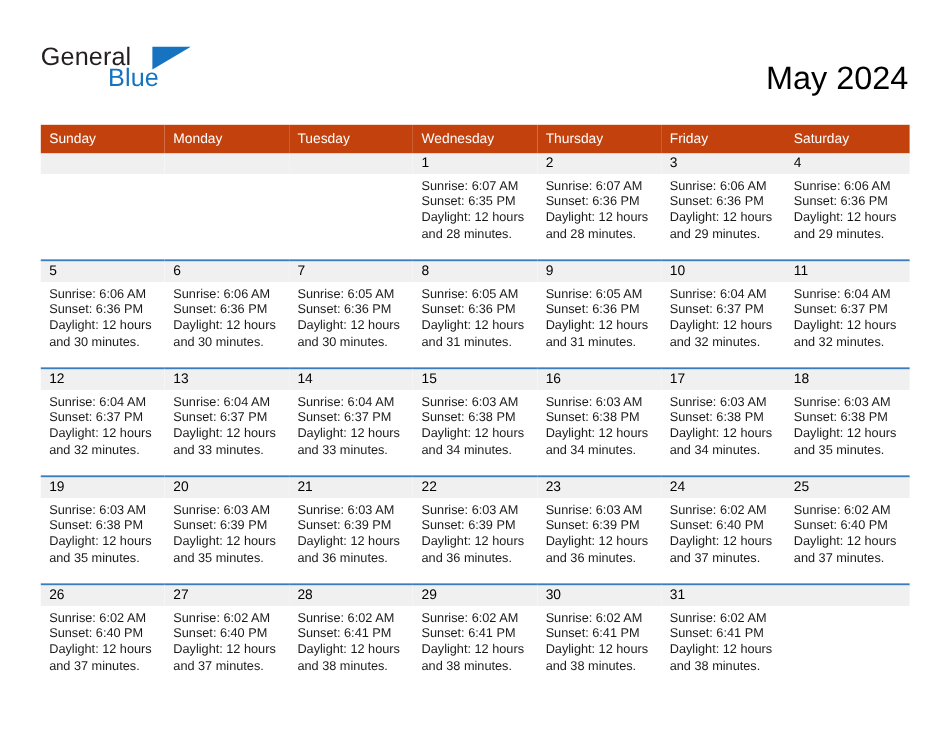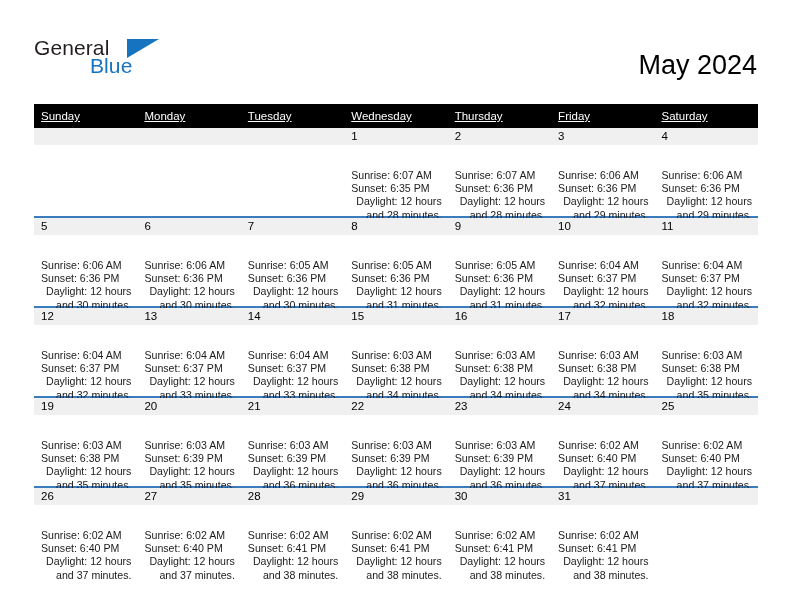--- a/index.html
+++ b/index.html
@@ -91,29 +91,28 @@
   .calendar {
     position: absolute;
     left: 34px;
     top: 104px;
     width: 724px;
     border-collapse: collapse;
     table-layout: fixed;
   }
 
   .cal-head th {
-    background: #000000;
+    background: #c2410c;
     color: #ffffff;
     font-size: 11.5px;
     font-weight: normal;
     text-align: left;
     padding: 6px 0 6px 7px;
     height: 10px;
     border: 0;
-    text-decoration: underline;
   }
 
   .week-row > td {
     border-top: 2px solid #3a7cbe;
     padding: 0;
     vertical-align: top;
     height: 88px;
   }
   .week-row.first > td {
     border-top: 0;
@@ -130,28 +129,26 @@
     line-height: 17px;
     padding-left: 7px;
     font-size: 11.5px;
     color: #000000;
   }
   .cell-body {
     padding: 4px 6px 0 7px;
     font-size: 10.6px;
     line-height: 13.2px;
     color: #1a1a1a;
-    margin-top: 20px;
   }
   .cell-body div {
     white-space: nowrap;
   }
   .cell-body .daylight {
     white-space: normal;
-    text-align: right;
   }
 </style>
 </head>
 <body>
 
 <div id="page">
 
   <div class="top">
 
     <div class="logo">

